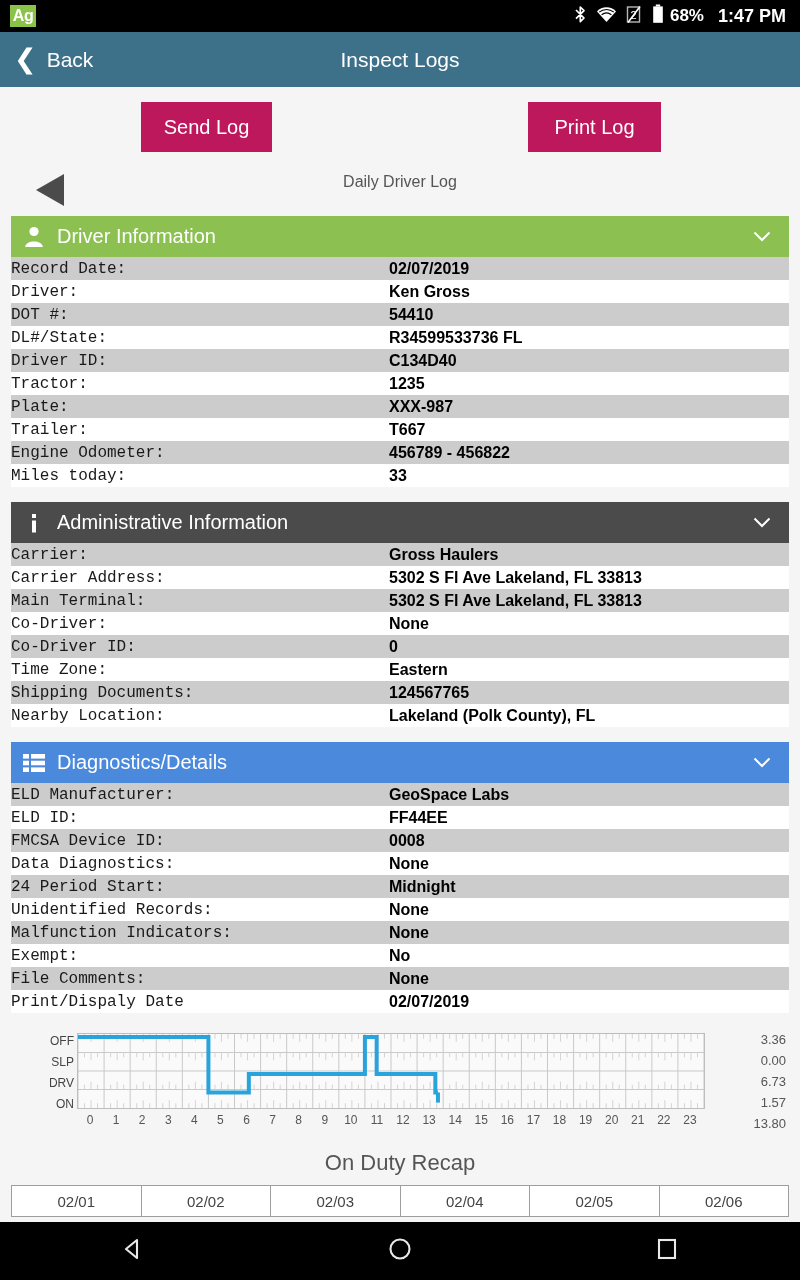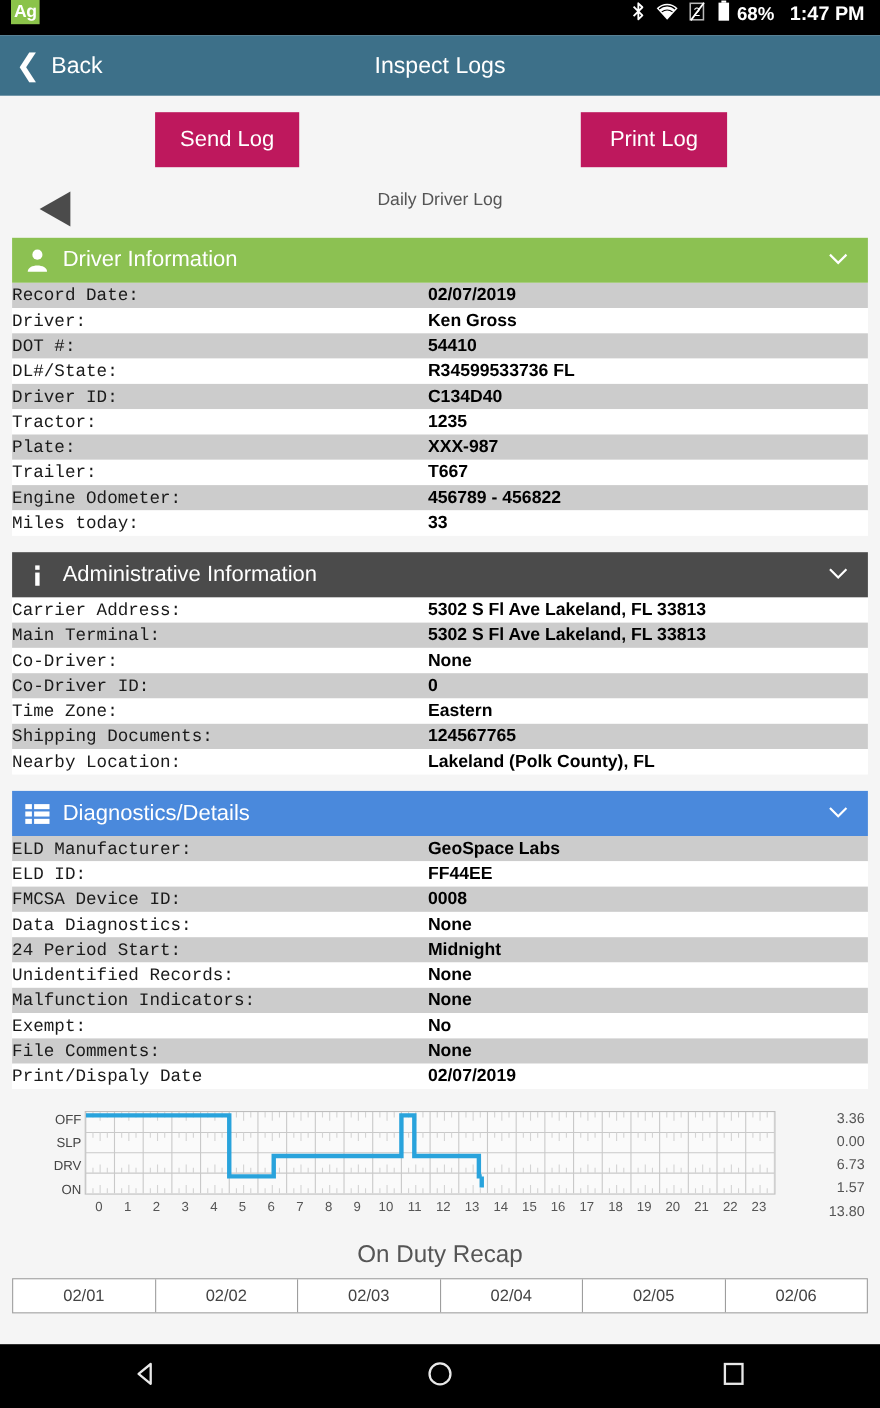--- a/index.html
+++ b/index.html
@@ -18,21 +18,21 @@
     overflow: hidden;
   }
 
   
   .statusbar {
     position: absolute;
     top: 0; left: 0;
     width: 800px; height: 32px;
     background: #000000;
     display: flex;
-    align-items: flex-start;
+    align-items: center;
     gap: 48px;
   }
   .app-badge {
     margin-left: 10px;
     width: 26px; height: 22px;
     background: #8bc34a;
     color: #ffffff;
     font-size: 16px;
     font-weight: bold;
     display: flex;
@@ -415,20 +415,24 @@
               <rect x="8" y="3" width="4" height="4" fill="#fff"></rect>
               <rect x="8" y="9.5" width="4" height="12" fill="#fff"></rect>
             </svg>
           </span>
           <span class="sh-title">Administrative Information</span>
           <span class="sh-chevron"><svg width="18" height="11" viewBox="0 0 18 11">
               <path d="M1.5 1.5 L9 9 L16.5 1.5" fill="none" stroke="#fff" stroke-width="2"></path>
             </svg></span>
         </div>
         <div class="kv-table">
+          <div class="kv-row odd">
+            <div class="kv-key">Carrier:</div>
+            <div class="kv-val">Gross Haulers</div>
+          </div>
           <div class="kv-row even">
             <div class="kv-key">Carrier Address:</div>
             <div class="kv-val">5302 S Fl Ave Lakeland, FL 33813</div>
           </div>
           <div class="kv-row odd">
             <div class="kv-key">Main Terminal:</div>
             <div class="kv-val">5302 S Fl Ave Lakeland, FL 33813</div>
           </div>
           <div class="kv-row even">
             <div class="kv-key">Co-Driver:</div>

